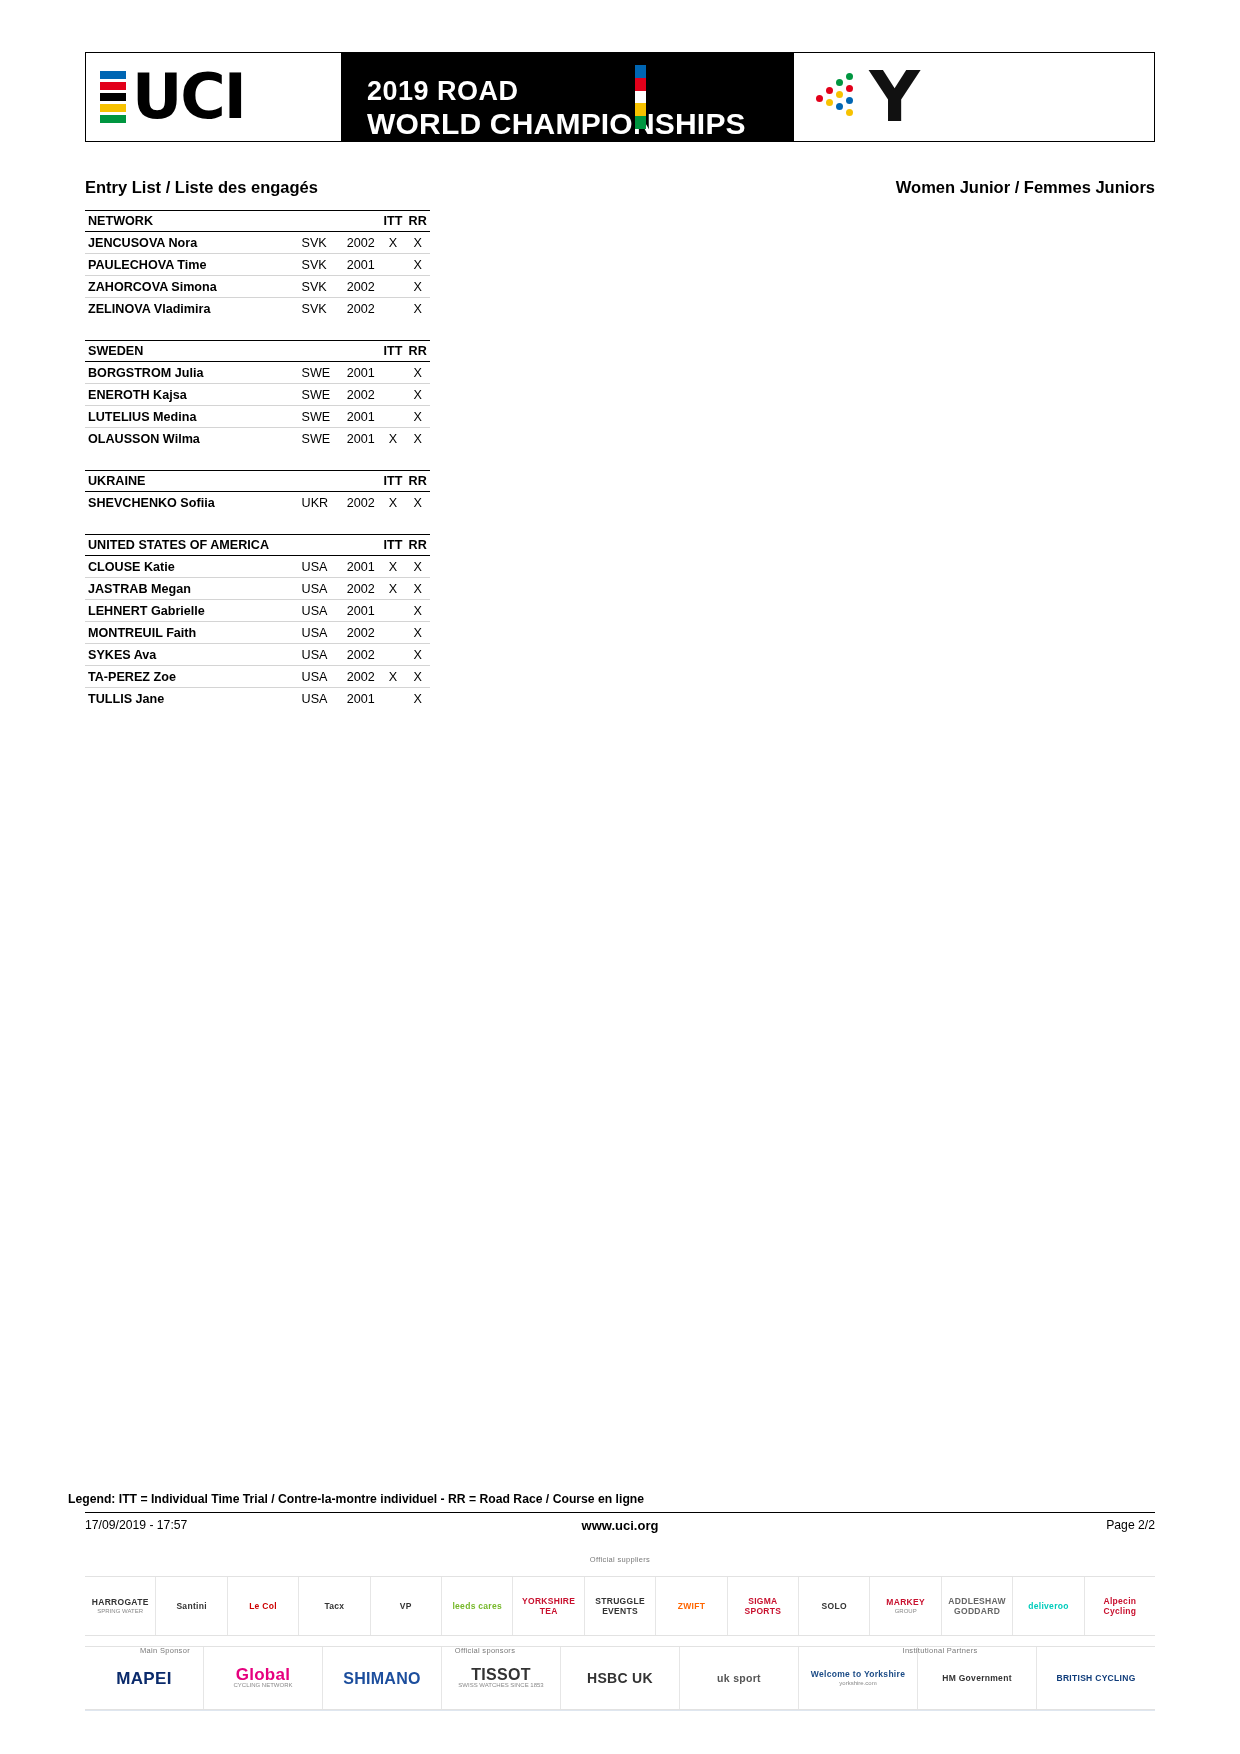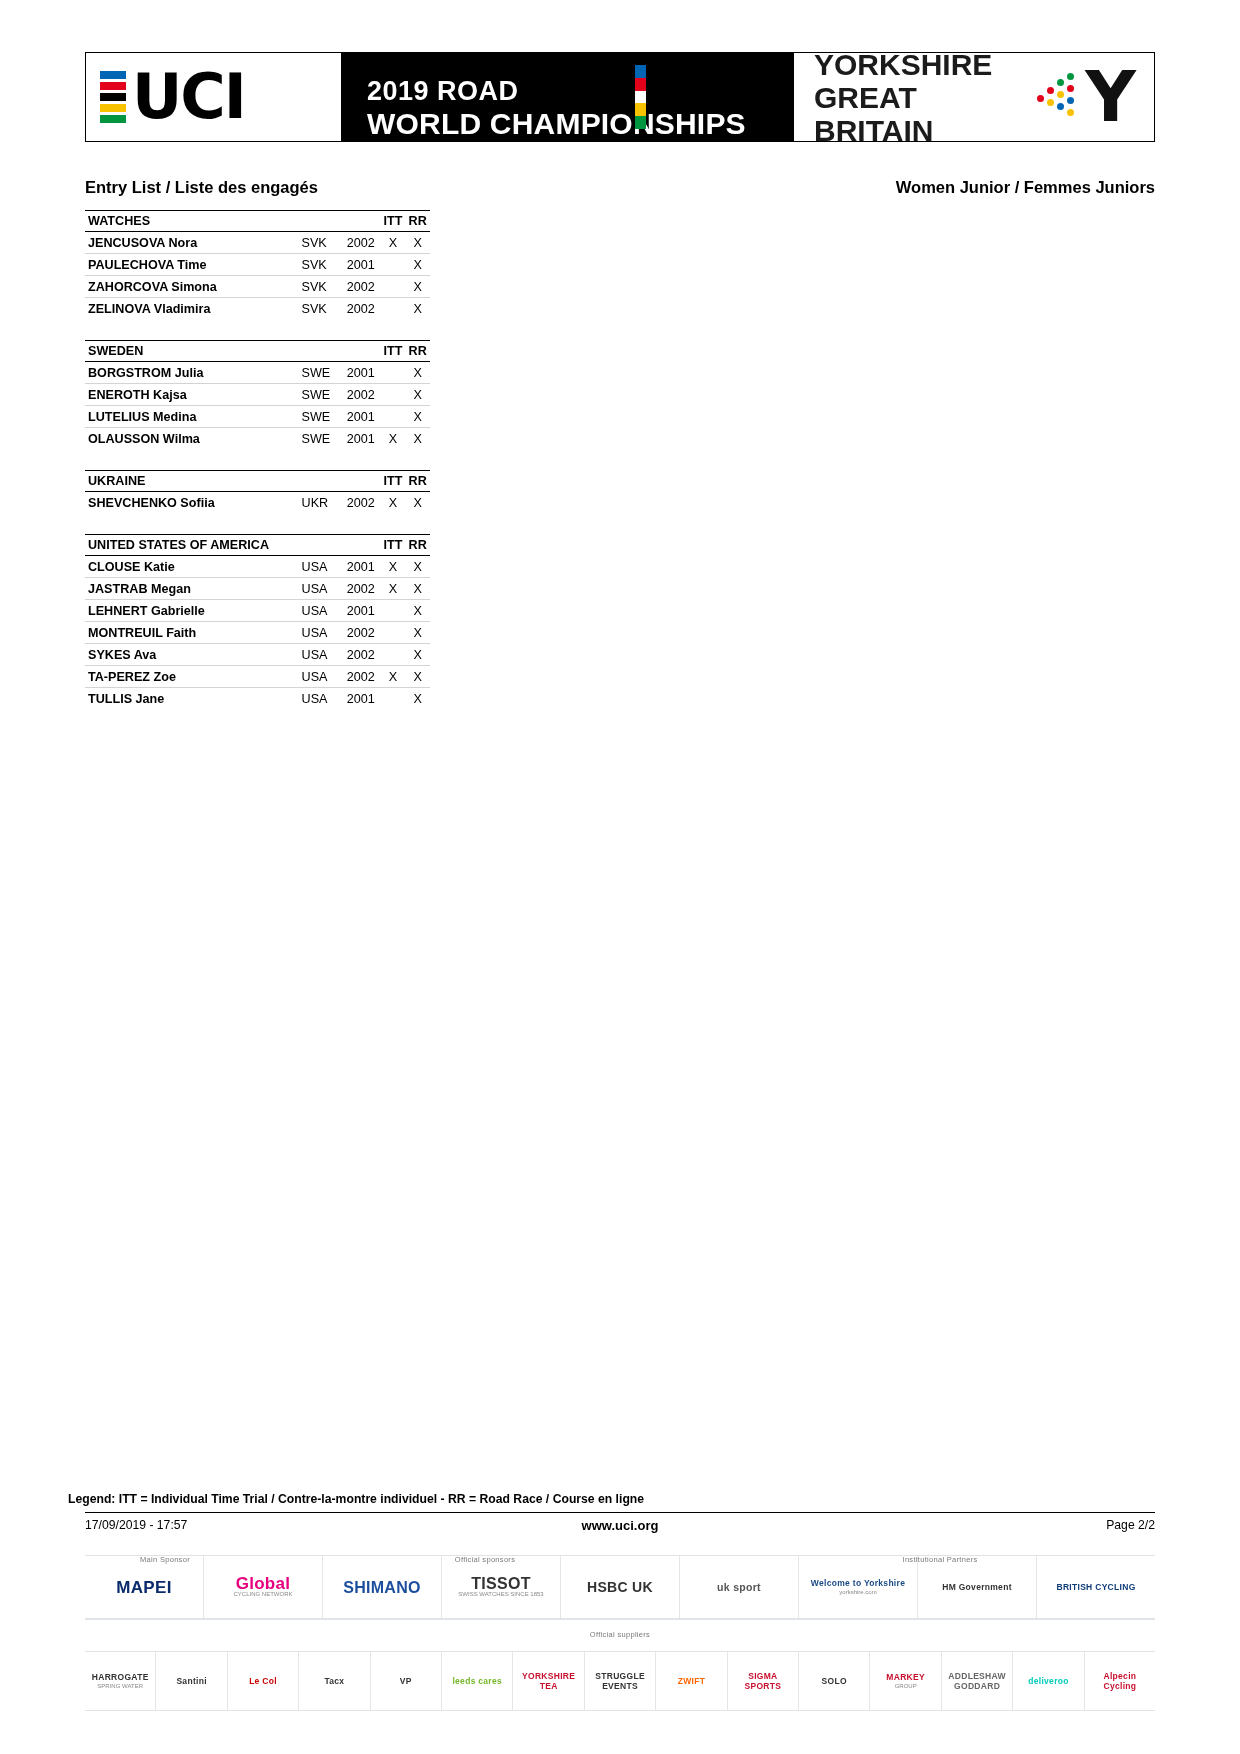--- a/index.html
+++ b/index.html
@@ -301,24 +301,20 @@
       </div>
       <div class="rainbow-sep">
         <i style="background:#0066b3"></i>
         <i style="background:#e2001a"></i>
         <i style="background:#ffffff"></i>
         <i style="background:#f7c200"></i>
         <i style="background:#009640"></i>
       </div>
     </div>
     <div class="banner-yorks">
-      <div class="yorks-text">
-        <div>YORKSHIRE</div>
-        <div>GREAT BRITAIN</div>
-      </div>
       <div class="yorks-mark">
         <div class="dots">
           <i style="left:2px;  top:26px; background:#e2001a"></i>
           <i style="left:12px; top:18px; background:#e2001a"></i>
           <i style="left:12px; top:30px; background:#f7c200"></i>
           <i style="left:22px; top:10px; background:#009640"></i>
           <i style="left:22px; top:22px; background:#f7c200"></i>
           <i style="left:22px; top:34px; background:#0066b3"></i>
           <i style="left:32px; top:4px;  background:#009640"></i>
           <i style="left:32px; top:16px; background:#e2001a"></i>
@@ -333,21 +329,21 @@
   <div class="title-row">
     <div>Entry List / Liste des engagés</div>
     <div>Women Junior / Femmes Juniors</div>
   </div>
 
   <div class="list">
     <table class="entries">
       <tbody>
 
         <tr class="country-row">
-          <td class="c-name">WATCHES</td>
+          <td class="c-name">NETWORK</td>
           <td class="c-nat"></td>
           <td class="c-year"></td>
           <td class="c-itt">ITT</td>
           <td class="c-rr">RR</td>
         </tr>
         <tr class="rider-row">
           <td class="c-name">JENCUSOVA Nora</td>
           <td class="c-nat">SVK</td>
           <td class="c-year">2002</td>
           <td class="c-itt">X</td>
@@ -498,20 +494,77 @@
   <div class="legend">Legend: ITT = Individual Time Trial / Contre-la-montre individuel  -  RR = Road Race / Course en ligne</div>
   <div class="footer-rule"></div>
 
   <div class="footer-row">
     <div>17/09/2019 - 17:57</div>
     <div class="mid">www.uci.org</div>
     <div class="right">Page 2/2</div>
   </div>
 
   <div class="sponsors">
+
+    <div class="sp-rowwrap">
+      <div class="sp-caption" style="margin-top:10px;">Official suppliers</div>
+      <div class="sp-row second">
+        <div class="sp-cell">
+          <div>
+            <div class="sp-name xs">HARROGATE</div>
+            <div class="sp-sub">SPRING WATER</div>
+          </div>
+        </div>
+        <div class="sp-cell">
+            <div class="sp-name xs">Santini</div>
+          </div>
+        <div class="sp-cell">
+            <div class="sp-name xs" style="color:#c00;">Le Col</div>
+          </div>
+        <div class="sp-cell">
+            <div class="sp-name xs">Tacx</div>
+          </div>
+        <div class="sp-cell">
+            <div class="sp-name xs">VP</div>
+          </div>
+        <div class="sp-cell">
+            <div class="sp-name xs" style="color:#76b82a;">leeds cares</div>
+          </div>
+        <div class="sp-cell">
+            <div class="sp-name xs" style="color:#c8102e;">YORKSHIRE TEA</div>
+          </div>
+        <div class="sp-cell">
+            <div class="sp-name xs">STRUGGLE EVENTS</div>
+          </div>
+        <div class="sp-cell">
+            <div class="sp-name xs" style="color:#f60;">ZWIFT</div>
+          </div>
+        <div class="sp-cell">
+            <div class="sp-name xs" style="color:#c8102e;">SIGMA SPORTS</div>
+          </div>
+        <div class="sp-cell">
+            <div class="sp-name xs">SOLO</div>
+          </div>
+        <div class="sp-cell">
+          <div>
+            <div class="sp-name xs" style="color:#c8102e;">MARKEY</div>
+            <div class="sp-sub">GROUP</div>
+          </div>
+        </div>
+        <div class="sp-cell">
+            <div class="sp-name xs" style="color:#666;">ADDLESHAW GODDARD</div>
+          </div>
+        <div class="sp-cell">
+            <div class="sp-name xs" style="color:#00ccbc;">deliveroo</div>
+          </div>
+        <div class="sp-cell">
+            <div class="sp-name xs" style="color:#c8102e;">Alpecin Cycling</div>
+          </div>
+      </div>
+    </div>
 
     <div class="sp-rowwrap">
       <div class="sp-labels">
         <div class="sp-caption" style="width:160px;">Main Sponsor</div>
         <div class="sp-caption" style="width:480px;">Official sponsors</div>
         <div class="sp-caption" style="flex:1;">Institutional Partners</div>
       </div>
       <div class="sp-row">
         <div class="sp-cell">
           <div>
@@ -548,72 +601,15 @@
         <div class="sp-cell">
           <div class="sp-name xs">HM Government</div>
         </div>
         <div class="sp-cell">
           <div class="sp-name xs" style="color:#0f3c7a;">BRITISH CYCLING</div>
         </div>
       </div>
       <div class="bluebar"></div>
     </div>
 
-    <div class="sp-rowwrap">
-      <div class="sp-caption" style="margin-top:10px;">Official suppliers</div>
-      <div class="sp-row second">
-        <div class="sp-cell">
-          <div>
-            <div class="sp-name xs">HARROGATE</div>
-            <div class="sp-sub">SPRING WATER</div>
-          </div>
-        </div>
-        <div class="sp-cell">
-            <div class="sp-name xs">Santini</div>
-          </div>
-        <div class="sp-cell">
-            <div class="sp-name xs" style="color:#c00;">Le Col</div>
-          </div>
-        <div class="sp-cell">
-            <div class="sp-name xs">Tacx</div>
-          </div>
-        <div class="sp-cell">
-            <div class="sp-name xs">VP</div>
-          </div>
-        <div class="sp-cell">
-            <div class="sp-name xs" style="color:#76b82a;">leeds cares</div>
-          </div>
-        <div class="sp-cell">
-            <div class="sp-name xs" style="color:#c8102e;">YORKSHIRE TEA</div>
-          </div>
-        <div class="sp-cell">
-            <div class="sp-name xs">STRUGGLE EVENTS</div>
-          </div>
-        <div class="sp-cell">
-            <div class="sp-name xs" style="color:#f60;">ZWIFT</div>
-          </div>
-        <div class="sp-cell">
-            <div class="sp-name xs" style="color:#c8102e;">SIGMA SPORTS</div>
-          </div>
-        <div class="sp-cell">
-            <div class="sp-name xs">SOLO</div>
-          </div>
-        <div class="sp-cell">
-          <div>
-            <div class="sp-name xs" style="color:#c8102e;">MARKEY</div>
-            <div class="sp-sub">GROUP</div>
-          </div>
-        </div>
-        <div class="sp-cell">
-            <div class="sp-name xs" style="color:#666;">ADDLESHAW GODDARD</div>
-          </div>
-        <div class="sp-cell">
-            <div class="sp-name xs" style="color:#00ccbc;">deliveroo</div>
-          </div>
-        <div class="sp-cell">
-            <div class="sp-name xs" style="color:#c8102e;">Alpecin Cycling</div>
-          </div>
-      </div>
-    </div>
-
   </div>
 
 </div>
 
 </body></html>

